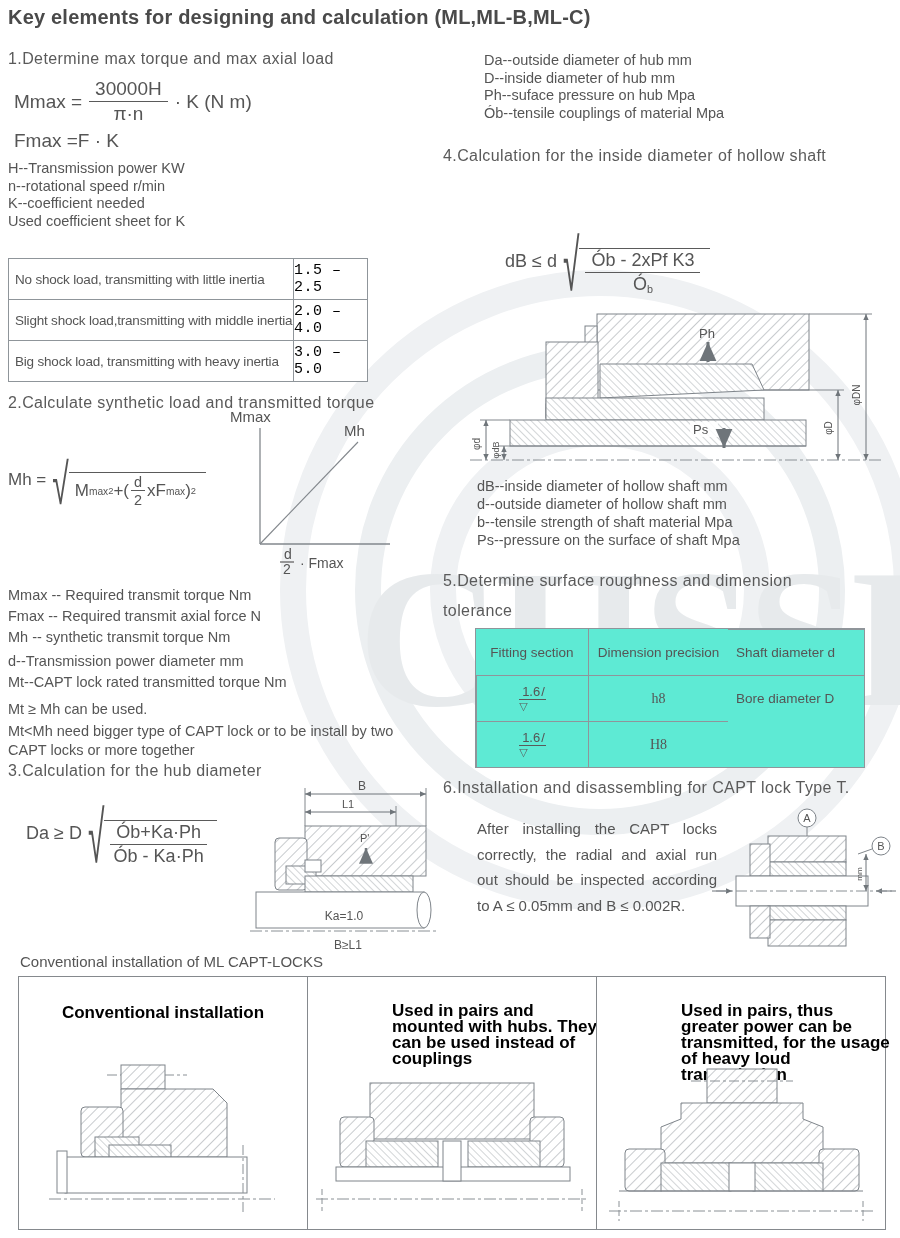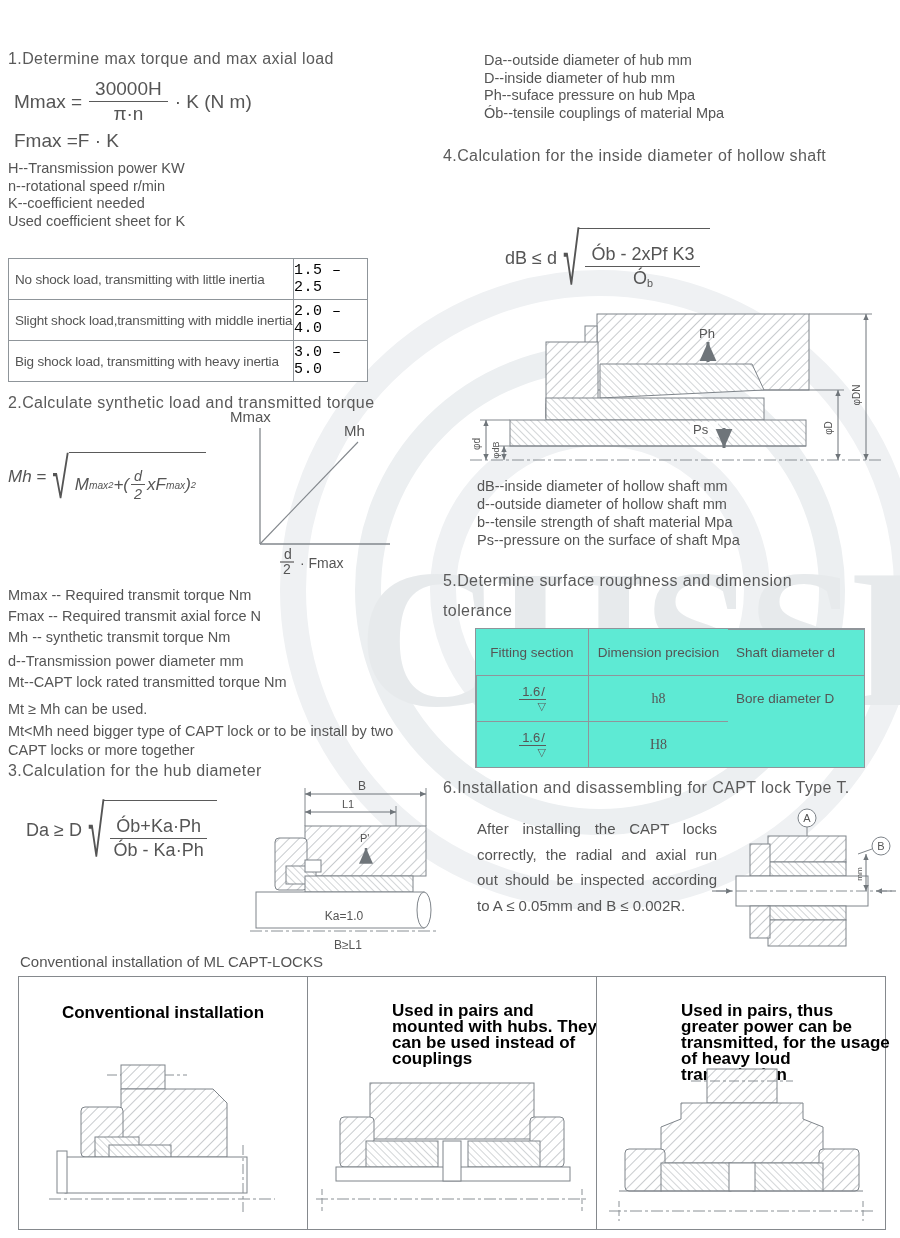--- a/index.html
+++ b/index.html
@@ -18,40 +18,40 @@
   .dline2{font-size:14.5px;line-height:21px;color:#555;}
   .note{font-size:14.5px;line-height:19px;color:#555;}
   .lbl{font-size:14.5px;color:#555;}
   
   .fx{display:flex;align-items:center;font-size:19px;color:#555;}
   .frac{display:inline-flex;flex-direction:column;align-items:center;margin:0 7px;justify-content:space-between;}
   .frac .num{padding:0 6px 1px 6px;border-bottom:1.5px solid #5a5a5a;}
   .frac .den{padding-top:1px;}
   .rad{display:inline-flex;align-items:flex-end;margin-left:6px;}
   .rad .sign{font-weight:100;line-height:.8;transform-origin:bottom;}
-  .rad .body{border-top:1.6px solid #5a5a5a;padding:15px 10px 0 6px;display:inline-flex;align-items:center;}
+  .rad .body{border-top:1.6px solid #5a5a5a;padding:1px 10px 0 6px;display:inline-flex;align-items:center;margin-top:20px;}
   .sup{font-size:.55em;vertical-align:.55em;}
   .subx{font-size:.6em;vertical-align:-.25em;}
   
   .ktable{display:grid;grid-template-columns:1fr 74px;border:1px solid #8f959a;background:#fff;}
   .ktable .c{border-top:1px solid #8f959a;display:flex;align-items:center;height:40px;}
   .ktable .c.first{border-top:none;}
   .ktable .lab{padding-left:6px;font-size:13.5px;color:#555;letter-spacing:-.2px;}
   .ktable .rng{justify-content:center;border-left:1px solid #8f959a;
                font-family:Liberation Mono, monospace;font-size:15px;letter-spacing:.5px;color:#000000;}
   
   .t5{display:grid;grid-template-columns:112px 140px 136px;border:1px solid #8f959a;background:#5eead4;}
   .t5 .c{border-top:1px solid #8f959a;border-left:1px solid #8f959a;display:flex;align-items:center;
          justify-content:center;font-size:13.5px;color:#555;}
   .t5 .c.r0{border-top:none;}
   .t5 .c.c0{border-left:none;justify-content:flex-start;padding-left:8px;}
   .t5 .hd{height:46px;justify-content:center;}
   .t5 .dc{height:45px;}
   .t5 .serif{font-family:"Liberation Serif",serif;font-size:14px;}
-  .rough{display:inline-flex;flex-direction:column;align-items:flex-end;line-height:1;}
+  .rough{display:inline-flex;flex-direction:column;align-items:flex-start;line-height:1;}
   .rough .rv{border-bottom:1px solid #5a5a5a;padding:0 1px 1px 3px;font-size:13px;}
   .rough .rv::after{content:"/";margin-left:1px;}
   .rough .tri{margin-top:-1px;}
   .rough .tri::before{content:"\25BD";font-size:11px;color:#5a5a5a;}
   
   .panelbox{display:flex;border:1px solid #85898d;background:#fff;}
   .cell{position:relative;width:288px;height:252px;border-left:1px solid #85898d;}
   .cell.first{border-left:none;}
   .cap{font-size:17px;line-height:16px;color:#000000;font-weight:bold;}
   .cap.center{text-align:center;margin-top:28px;}
@@ -81,20 +81,21 @@
     </defs>
   </svg>
 
   <div class="wm-ring" style="left:280px;top:270px;width:640px;height:640px;"></div>
   <div class="wm-ring" style="left:355px;top:345px;width:490px;height:490px;border-color:#ecEFF1;"></div>
   <div class="wm-ring" style="left:430px;top:420px;width:340px;height:340px;"></div>
   <div class="wm-text" style="left:358px;top:540px;">CHSSB</div>
 
   <div class="content">
 
+    <div class="abs title" style="left:8px;top:6px;">Key elements for designing and calculation  (ML,ML-B,ML-C)</div>
 
     <div class="abs sh" style="left:8px;top:50px;">1.Determine max torque  and max axial load</div>
 
     <div class="abs fx" style="left:14px;top:78px;">
       <span>Mmax =</span>
       <span class="frac">
         <span class="num">30000H</span>
         <span class="den">π·n</span>
       </span>
       <span>· K  (N m)</span>
@@ -115,21 +116,21 @@
       <div class="c first lab">No shock load, transmitting with little inertia</div>
       <div class="c first rng">1.5 – 2.5</div>
       <div class="c lab">Slight shock load,transmitting with middle inertia</div>
       <div class="c rng">2.0 – 4.0</div>
       <div class="c lab">Big shock load, transmitting with heavy inertia</div>
       <div class="c rng">3.0 – 5.0</div>
     </div>
 
     <div class="abs sh" style="left:8px;top:394px;">2.Calculate synthetic load and transmitted torque</div>
 
-    <div class="abs fx" style="left:8px;top:452px;font-size:17px;font-style:italic;">
+    <div class="abs fx" style="left:8px;top:452px;font-size:17px;">
       <span>Mh =</span>
       <span class="rad">
         <span class="sign" style="font-size:30px;transform:scaleY(1.9);">√</span>
         <span class="body">
           <span>M</span>
             <span class="subx">max</span>
             <span class="sup">2</span>
             <span>+(</span>
             <span class="frac" style="font-size:.85em;margin:0 2px;">
               <span class="num" style="padding:0 3px;">d</span>

